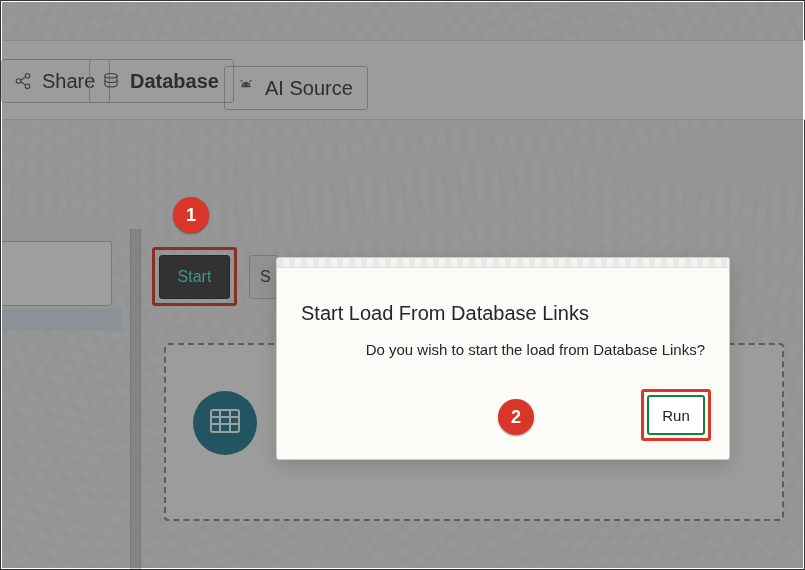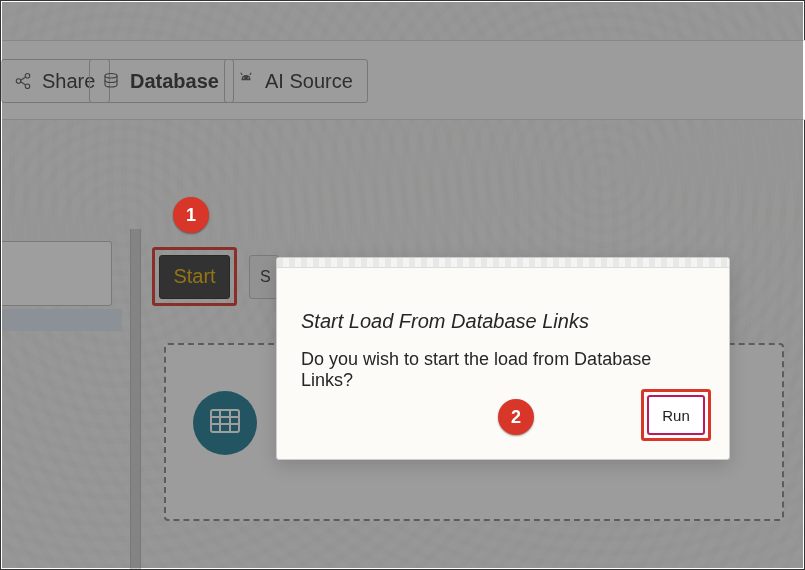--- a/index.html
+++ b/index.html
@@ -91,22 +91,22 @@
     left: 151px; top: 246px;
     width: 85px; height: 59px;
     border: 3px solid #d9362a;
     border-radius: 3px;
     display: flex; align-items: center; justify-content: center;
     z-index: 5;
   }
   .start-btn {
     width: 71px; height: 44px;
     background: #3b3b3b;
-    color: #eab308;
-    font-size: 20px;
+    color: #5eead4;
+    font-size: 16px;
     font-weight: 500;
     border: 1px solid #2a2a2a;
     border-radius: 3px;
     display: flex; align-items: center; justify-content: center;
     cursor: pointer;
   }
   .next-btn-peek {
     position: absolute;
     left: 248px; top: 254px;
     width: 30px; height: 44px;
@@ -172,39 +172,38 @@
     height: 10px;
     background: repeating-linear-gradient(90deg, #e8e8e6 0 6px, #f4f4f2 6px 12px);
     border-bottom: 1px solid #ddd;
     border-radius: 3px 3px 0 0;
   }
   .modal-body { padding: 30px 24px 0 24px; }
   .modal-title {
     font-size: 20px;
     color: #262626;
     font-weight: 400;
-    margin: 12px 0 16px 0;
-    font-style: italic;
+    margin: 4px 0 16px 0;
   }
   .modal-msg {
-    font-size: 18px;
+    font-size: 15px;
     color: #262626;
-    text-align: left;
+    text-align: right;
     margin: 0;
   }
   .modal-btns {
     position: absolute;
     right: 18px; bottom: 18px;
     display: flex; gap: 14px; align-items: center;
   }
   .mbtn {
     height: 40px;
     padding: 0 18px;
     background: #fff;
-    border: 2px solid #be185d;
+    border: 2px solid #15803d;
     border-radius: 3px;
     font-size: 15px;
     color: #222;
     display: flex; align-items: center; justify-content: center;
     cursor: pointer;
   }
   .run-wrap {
     border: 3px solid #d9362a;
     border-radius: 3px;
     padding: 3px;
@@ -240,21 +239,21 @@
     <div class="tb-group active" style="left:87px;">
       <span class="tb-ico">
         <svg viewBox="0 0 24 24">
             <ellipse cx="12" cy="5" rx="8" ry="3"></ellipse>
             <path d="M4 5v6c0 1.7 3.6 3 8 3s8-1.3 8-3V5"></path>
             <path d="M4 11v6c0 1.7 3.6 3 8 3s8-1.3 8-3v-6"></path>
           </svg>
       </span>
       <span>Database</span>
     </div>
-    <div class="tb-group" style="left:222px;">
+    <div class="tb-group" style="left:222px;margin-top:7px;">
       <span class="tb-ico">
         <svg viewBox="0 0 24 24">
             <path d="M6 10a6 6 0 0 1 12 0v1H6z" fill="#555" stroke="none"></path>
             <circle cx="9" cy="8" r="0.9" fill="#fff" stroke="none"></circle>
             <circle cx="15" cy="8" r="0.9" fill="#fff" stroke="none"></circle>
             <line x1="7" y1="4" x2="5" y2="1"></line>
             <line x1="17" y1="4" x2="19" y2="1"></line>
           </svg>
       </span>
       <span>AI Source</span>

